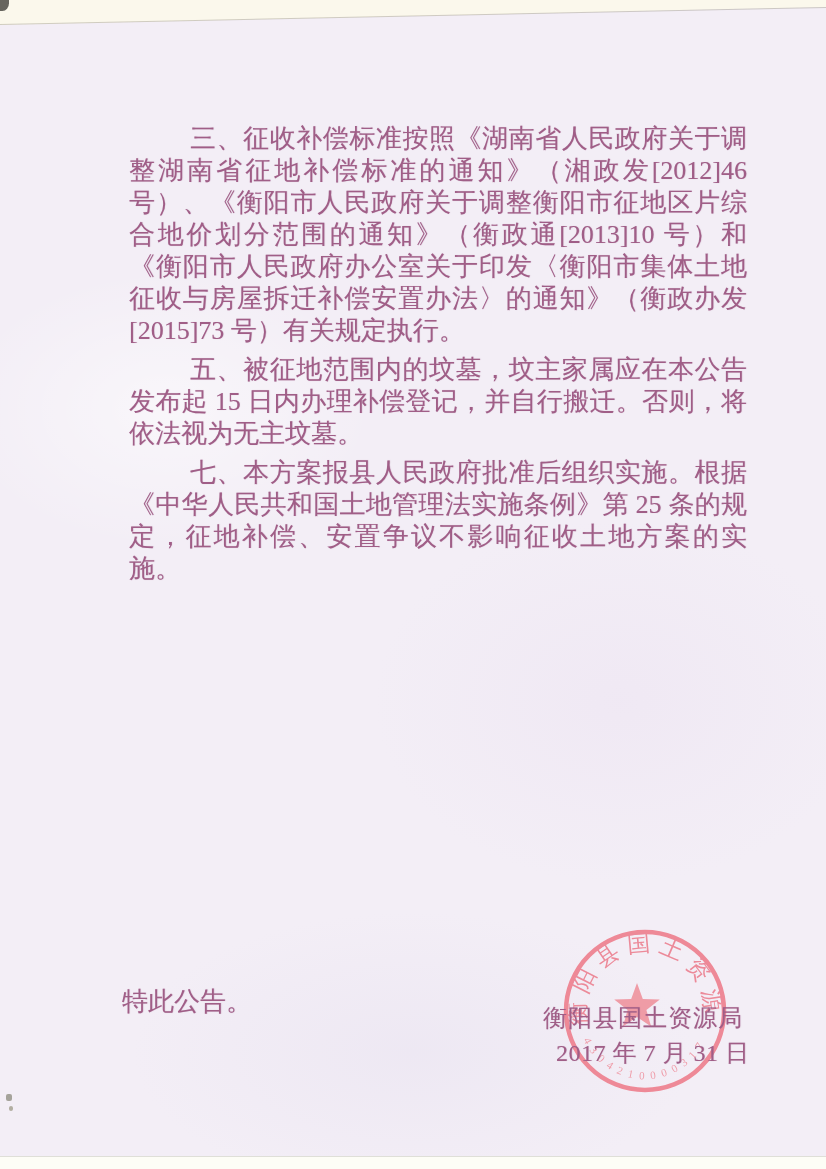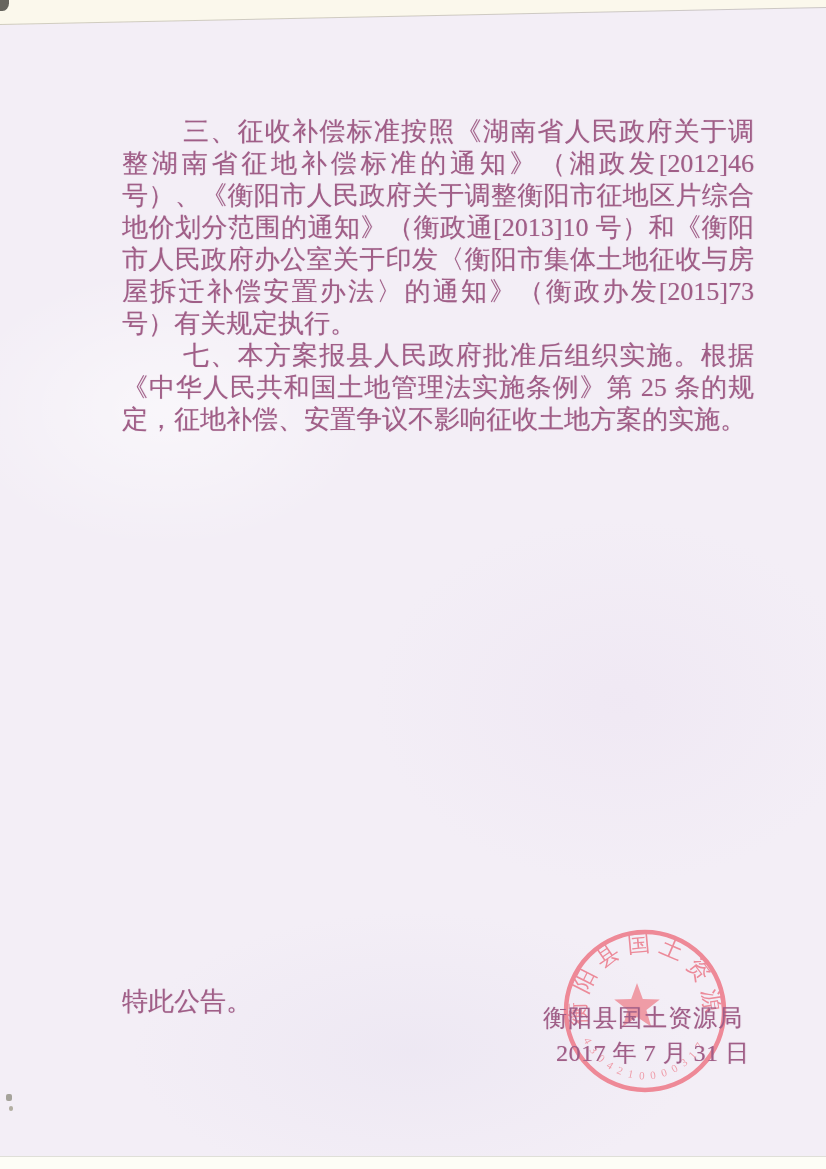--- a/index.html
+++ b/index.html
@@ -65,21 +65,21 @@
   .ink { color: #a05e87; text-shadow: 0.4px 0.4px 0.8px rgba(150,88,132,0.4); }
   .body-text {
     position: absolute;
     left: 122px; top: 116px;
     width: 632px;
     font-size: 26px;
     line-height: 32px;
     text-align: justify;
     text-justify: inter-character;
   }
-  .body-text p.para { margin: 0; text-indent: 61px; }
+  .body-text p.para { margin: 7px; text-indent: 61px; }
   .closing { margin-top: 35px; }
   .sig { position: absolute; white-space: nowrap; z-index: 3; }
   .sig-org  { left: 543px; top: 1002px; font-size: 24px; letter-spacing: 1px; }
   .sig-date { left: 556px; top: 1037px; font-size: 24px; letter-spacing: 0.5px; font-family: Liberation Serif, serif; }
   .seal {
     position: absolute;
     left: 554px; top: 920px;
     width: 182px; height: 182px;
     z-index: 2;
     opacity: 0.93;
@@ -92,20 +92,21 @@
 <div class="page">
 
   <div class="scan-top"></div>
   <div class="scan-top-line"></div>
   <div class="corner-mark"></div>
   <div class="speck-1"></div>
   <div class="speck-2"></div>
 
   <div class="body-text ink">
   <p class="para">三、征收补偿标准按照《湖南省人民政府关于调整湖南省征地补偿标准的通知》（湘政发[2012]46 号）、《衡阳市人民政府关于调整衡阳市征地区片综合地价划分范围的通知》（衡政通[2013]10 号）和《衡阳市人民政府办公室关于印发〈衡阳市集体土地征收与房屋拆迁补偿安置办法〉的通知》（衡政办发[2015]73 号）有关规定执行。</p>
+      <p class="para">五、被征地范围内的坟墓，坟主家属应在本公告发布起 15 日内办理补偿登记，并自行搬迁。否则，将依法视为无主坟墓。</p>
       <p class="para">七、本方案报县人民政府批准后组织实施。根据《中华人民共和国土地管理法实施条例》第 25 条的规定，征地补偿、安置争议不影响征收土地方案的实施。</p>
     </div>
 
   <div class="body-text ink" style="top:951px;">
     <div class="closing">特此公告。</div>
   </div>
 
   <svg class="seal" viewBox="0 0 182 182" xmlns="http://www.w3.org/2000/svg">
     <defs>
       <path id="sealTopArc" d="M 33 106.5 A 60 60 0 1 1 149 106.5" fill="none"></path>

